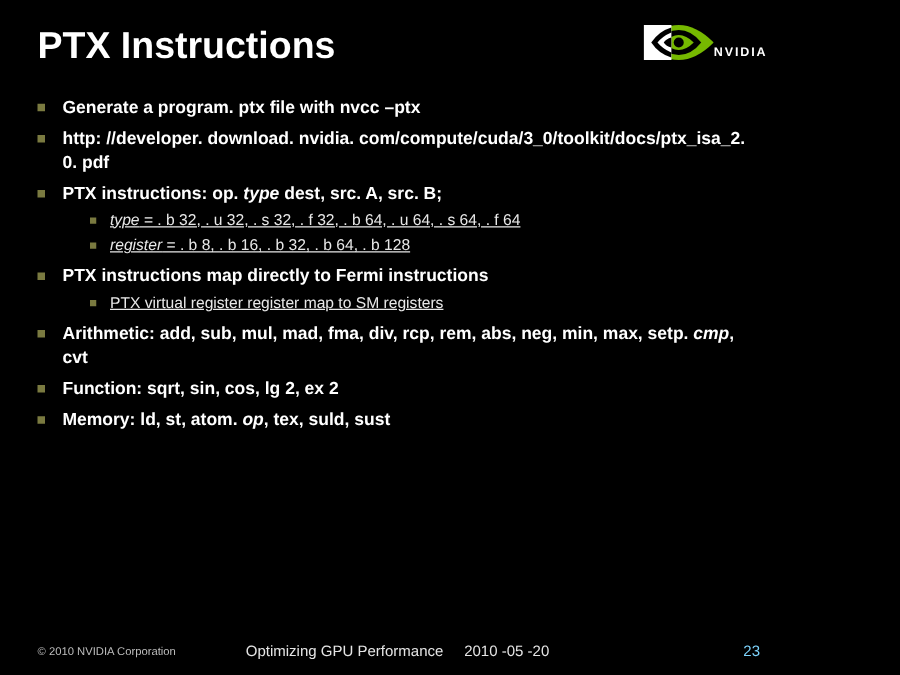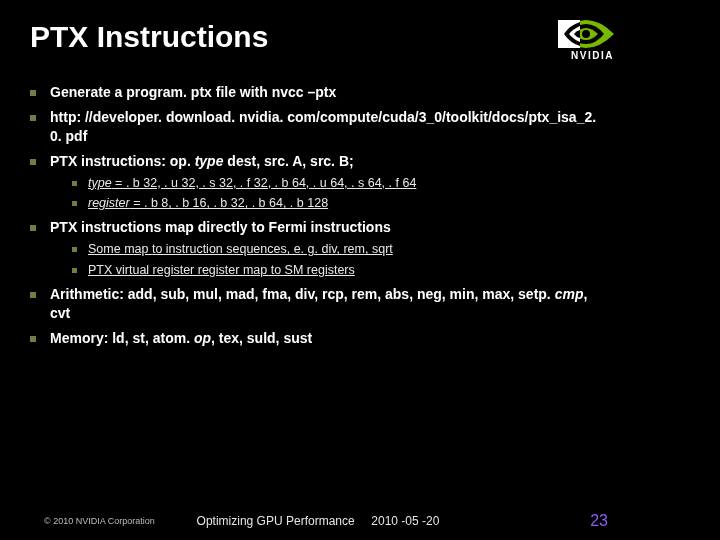--- a/index.html
+++ b/index.html
@@ -1,34 +1,34 @@
 <!DOCTYPE html>
 <html><head>
 <meta charset="utf-8">
 <style>
   * { margin: 0; padding: 0; box-sizing: border-box; }
   html, body { width: 720px; height: 540px; background: #000; color: #fff; font-family: Arial, Helvetica, sans-serif; overflow: hidden; }
   .slide { width: 636px; height: 540px; position: relative; padding: 20px 30px 0 30px; }
   .header { display: flex; justify-content: space-between; align-items: flex-start; margin-bottom: 22px; }
   .title { font-size: 30px; font-weight: bold; color: #fff; }
-  .logo { display: flex; flex-direction: column; align-items: flex-end; margin-right: -8px; }
+  .logo { display: flex; flex-direction: row; align-items: flex-end; margin-right: -8px; }
   .logo-eye { width: 56px; height: 28px; position: relative; }
   .logo-eye svg { display: block; }
   .logo-text { font-size: 10px; font-weight: bold; letter-spacing: 1.5px; margin-top: 2px; }
   ul.main { list-style: none; padding-left: 20px; }
   ul.main > li { position: relative; margin-bottom: 6px; line-height: 1.35; font-size: 14px; font-weight: bold; }
   ul.main > li::before { content: ""; position: absolute; left: -20px; top: 7px; width: 6px; height: 6px; background: #7a7a40; }
   ul.sub { list-style: none; padding-left: 38px; margin-top: 4px; margin-bottom: 4px; }
   ul.sub > li { position: relative; font-size: 12.5px; font-weight: normal; color: #e8e8e8; margin-bottom: 4px; line-height: 1.35; text-decoration: underline; }
   ul.sub > li::before { content: ""; position: absolute; left: -16px; top: 6px; width: 5px; height: 5px; background: #7a7a40; }
   .link { color: #fff; }
   .footer { position: absolute; left: 0; right: 0; bottom: 14px; display: flex; align-items: center; font-size: 9px; color: #bdbdbd; }
-  .footer-left { padding-left: 44px; flex: 0 0 auto; }
+  .footer-left { padding-left: 30px; flex: 0 0 auto; }
   .footer-center { position: absolute; left: 50%; transform: translateX(-50%); font-size: 12px; color: #e5e5e5; white-space: nowrap; }
-  .footer-right { position: absolute; right: 28px; font-size: 16px; color: #8b5cf6; }
+  .footer-right { position: absolute; right: 28px; font-size: 12px; color: #7dd3fc; }
 </style>
 </head>
 <body>
 
 <div class="slide">
 
   <div class="header">
     <div class="title">PTX Instructions</div>
     <div class="logo">
       <div class="logo-eye">
@@ -50,24 +50,24 @@
   </div>
 
   <ul class="main" id="main-list">
       <li>Generate a program. ptx file with  nvcc –ptx</li>
       <li><span class="link">http: //developer. download. nvidia. com/compute/cuda/3_0/toolkit/docs/ptx_isa_2. 0. pdf</span></li>
       <li>PTX instructions:  op. <i>type</i> dest, src. A, src. B;<ul class="sub">
           <li><i>type</i> = . b 32, . u 32, . s 32, . f 32, . b 64, . u 64, . s 64, . f 64</li>
           <li><i>register</i> = . b 8, . b 16, . b 32, . b 64, . b 128</li>
         </ul></li>
       <li>PTX instructions map directly to Fermi instructions<ul class="sub">
-          <li>Some map to instruction sequences, e. g. div, rem, sqrt</li>
           <li>PTX virtual register register map to SM registers</li>
         </ul></li>
       <li>Arithmetic: add, sub, mul, mad, fma, div, rcp, rem, abs, neg, min, max, setp. <i>cmp</i>, cvt</li>
+      <li>Function: sqrt, sin, cos, lg 2, ex 2</li>
       <li>Memory: ld, st, atom. <i>op</i>, tex, suld, sust</li>
     </ul>
 
   <div class="footer">
     <div class="footer-left">© 2010 NVIDIA Corporation</div>
     <div class="footer-center">
       <span>Optimizing GPU Performance</span>
       &nbsp;&nbsp;&nbsp;
       <span>2010 -05 -20</span>
     </div>

